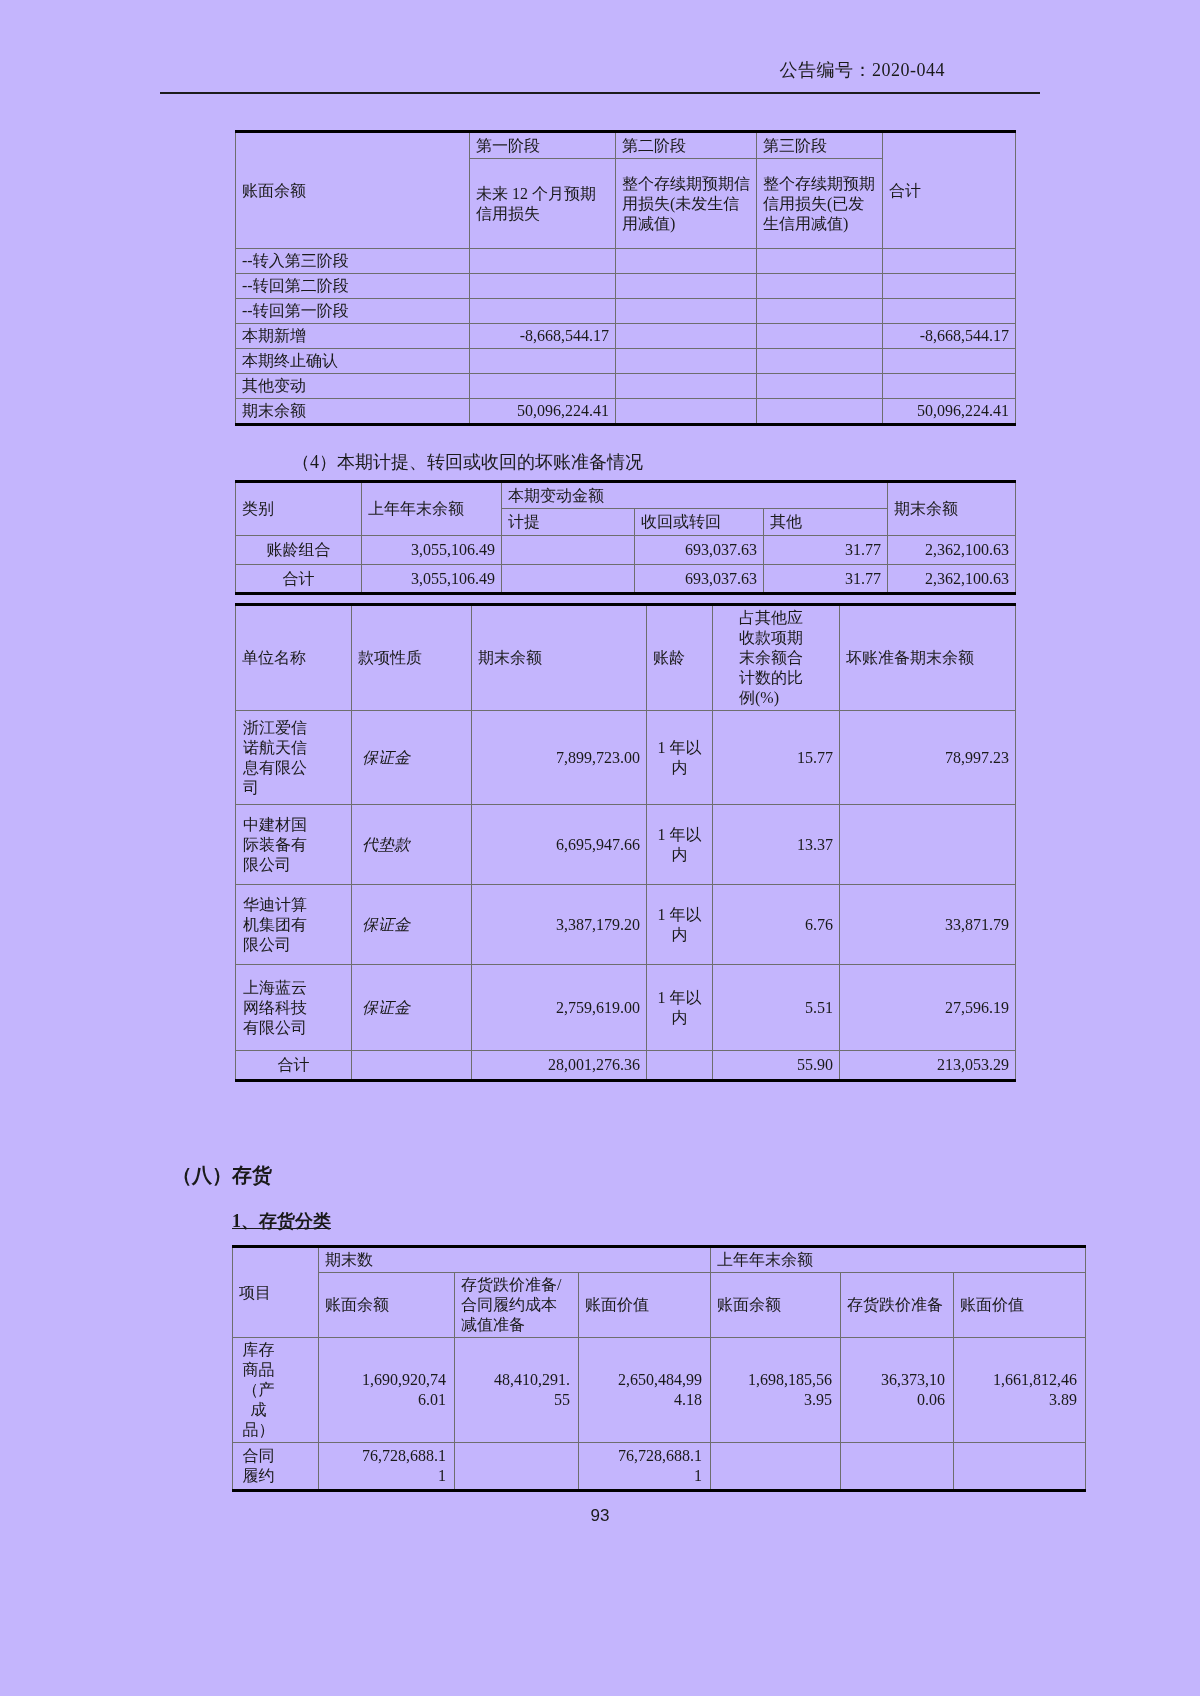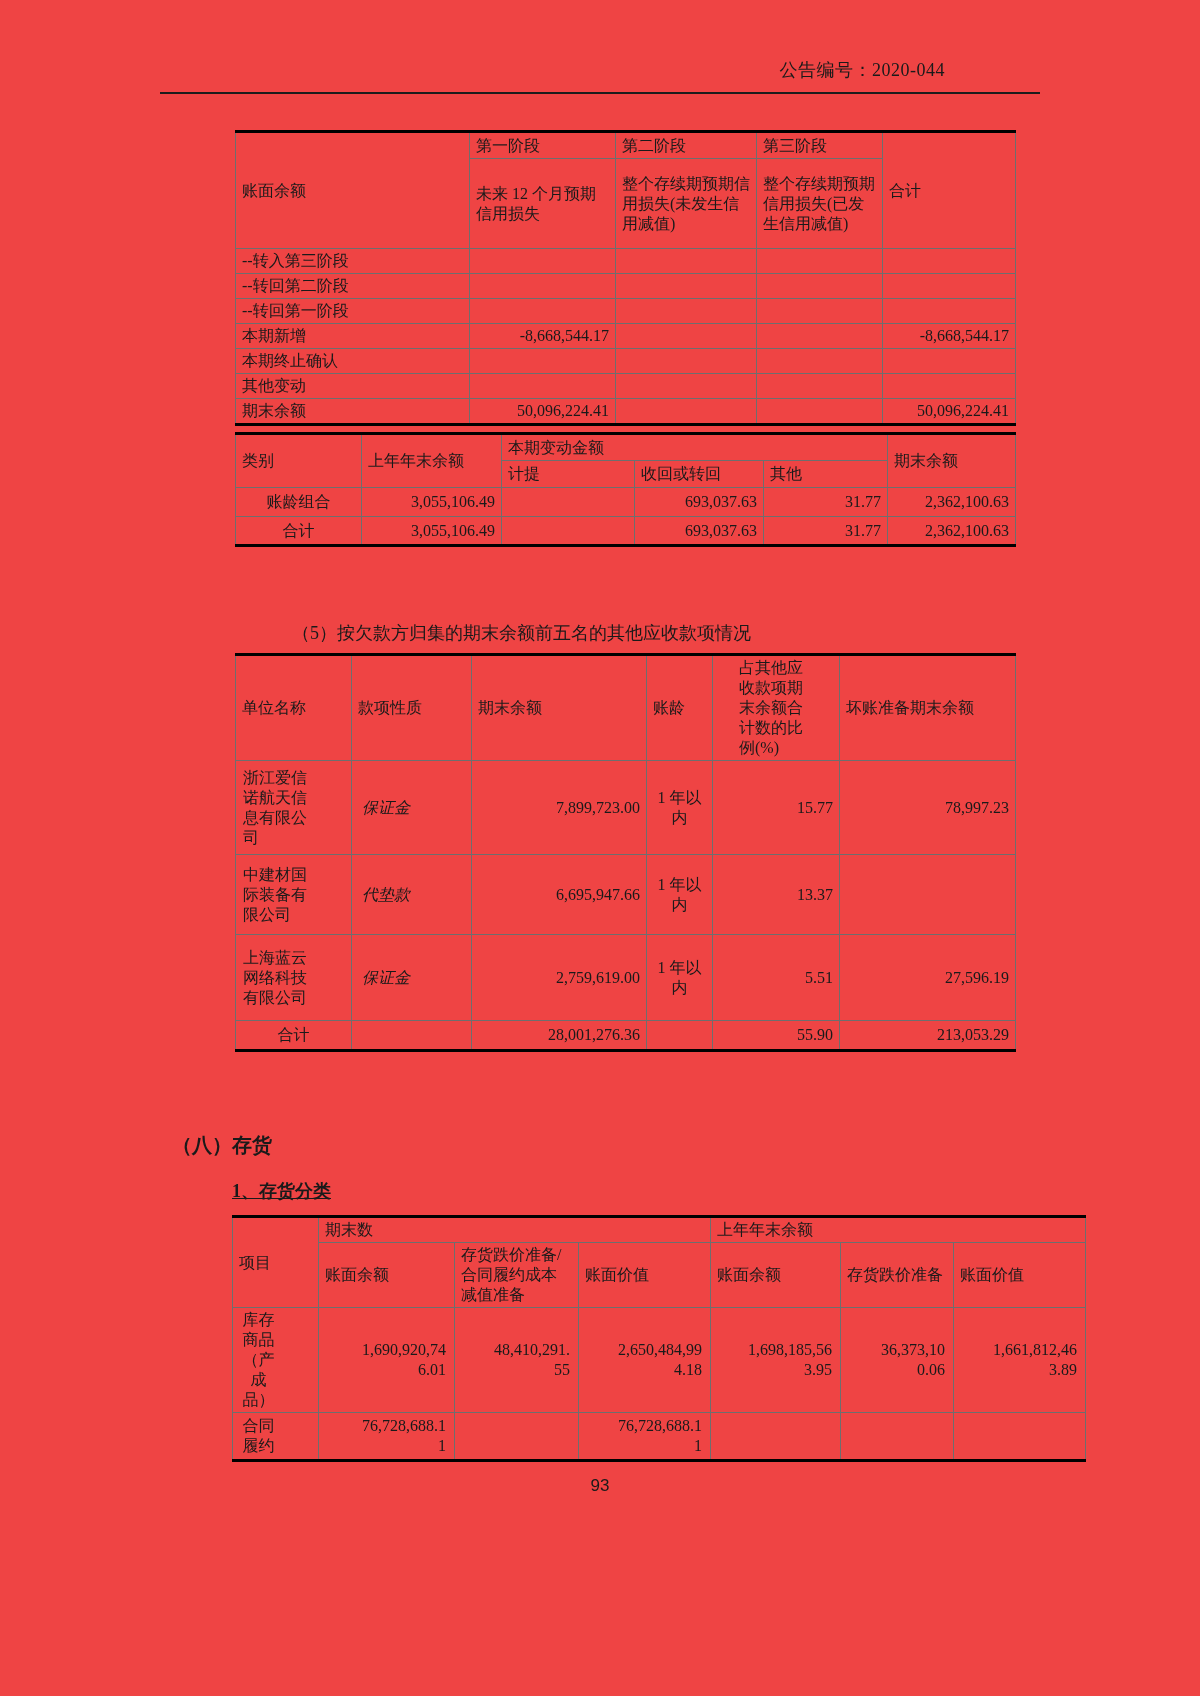--- a/index.html
+++ b/index.html
@@ -1,20 +1,20 @@
 <!DOCTYPE html>
 <html><head>
 <meta charset="utf-8">
 <style>
   html,body { margin:0; padding:0; background:#ffffff; }
   .page {
     position:relative;
     width:1200px; height:1696px;
     margin:0 auto;
-    background:#ef4444;
+    background:#c4b5fd;
     color:#1a1a1a;
     font-family:"Liberation Serif","DejaVu Serif",serif;
     overflow:hidden;
   }
   .doc-number {
     padding-top:58px;
     margin-right:255px;
     text-align:right;
     font-size:18px;
     letter-spacing:0.5px;
@@ -161,20 +161,21 @@
     <tr class="br">
       <td class="lbl">期末余额</td>
       <td class="num">50,096,224.41</td>
       <td class="num"></td>
       <td class="num"></td>
       <td class="num">50,096,224.41</td>
     </tr>
   </tbody>
     </table>
 
+  <div class="h-section">（4）本期计提、转回或收回的坏账准备情况</div>
 
   <table class="fin t2">
     <colgroup>
       <col style="width:126px">
         <col style="width:140px">
         <col style="width:133px">
         <col style="width:129px">
         <col style="width:124px">
         <col style="width:128px">
     </colgroup>
@@ -202,21 +203,20 @@
       <td class="ctr">合计</td>
       <td class="num">3,055,106.49</td>
       <td class="num"></td>
       <td class="num">693,037.63</td>
       <td class="num">31.77</td>
       <td class="num">2,362,100.63</td>
     </tr>
   </tbody>
     </table>
 
-  <div class="h-section gap">（5）按欠款方归集的期末余额前五名的其他应收款项情况</div>
 
   <table class="fin t3">
     <colgroup>
       <col style="width:116px">
         <col style="width:120px">
         <col style="width:175px">
         <col style="width:66px">
         <col style="width:127px">
         <col style="width:176px">
     </colgroup>
@@ -238,20 +238,28 @@
       <td class="num">78,997.23</td>
     </tr>
     <tr class="rx">
       <td class="name-cell">中建材国际装备有限公司</td>
       <td class="nature-cell">代垫款</td>
       <td class="num">6,695,947.66</td>
       <td class="ctr">1 年以内</td>
       <td class="num">13.37</td>
       <td class="num"></td>
     </tr>
+    <tr class="rx">
+      <td class="name-cell">华迪计算机集团有限公司</td>
+      <td class="nature-cell">保证金</td>
+      <td class="num">3,387,179.20</td>
+      <td class="ctr">1 年以内</td>
+      <td class="num">6.76</td>
+      <td class="num">33,871.79</td>
+    </tr>
     <tr class="r5">
       <td class="name-cell">上海蓝云网络科技有限公司</td>
       <td class="nature-cell">保证金</td>
       <td class="num">2,759,619.00</td>
       <td class="ctr">1 年以内</td>
       <td class="num">5.51</td>
       <td class="num">27,596.19</td>
     </tr>
     <tr class="tot">
       <td class="ctr">合计</td>

